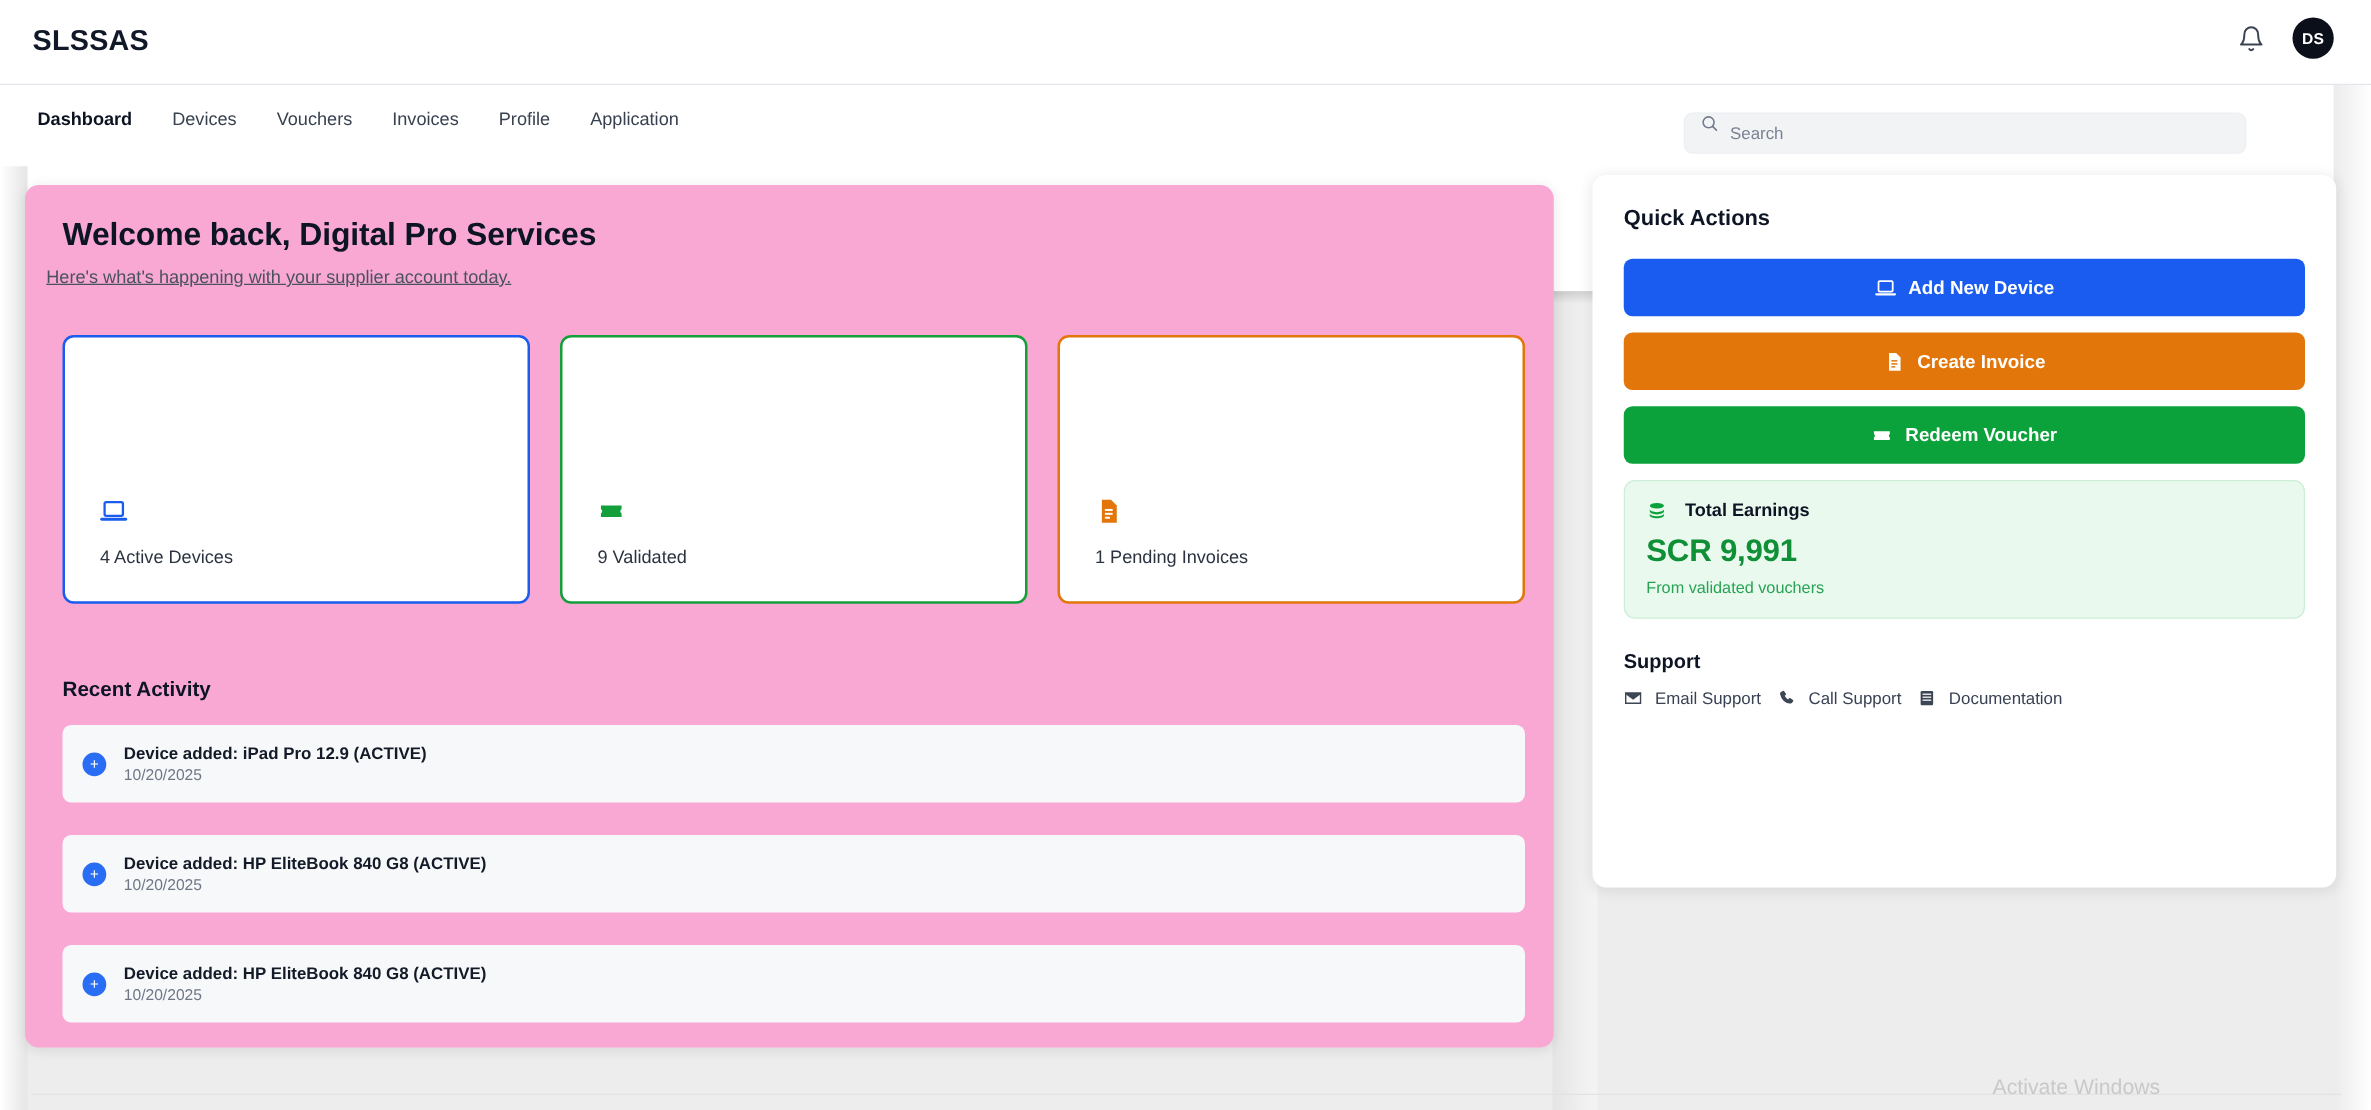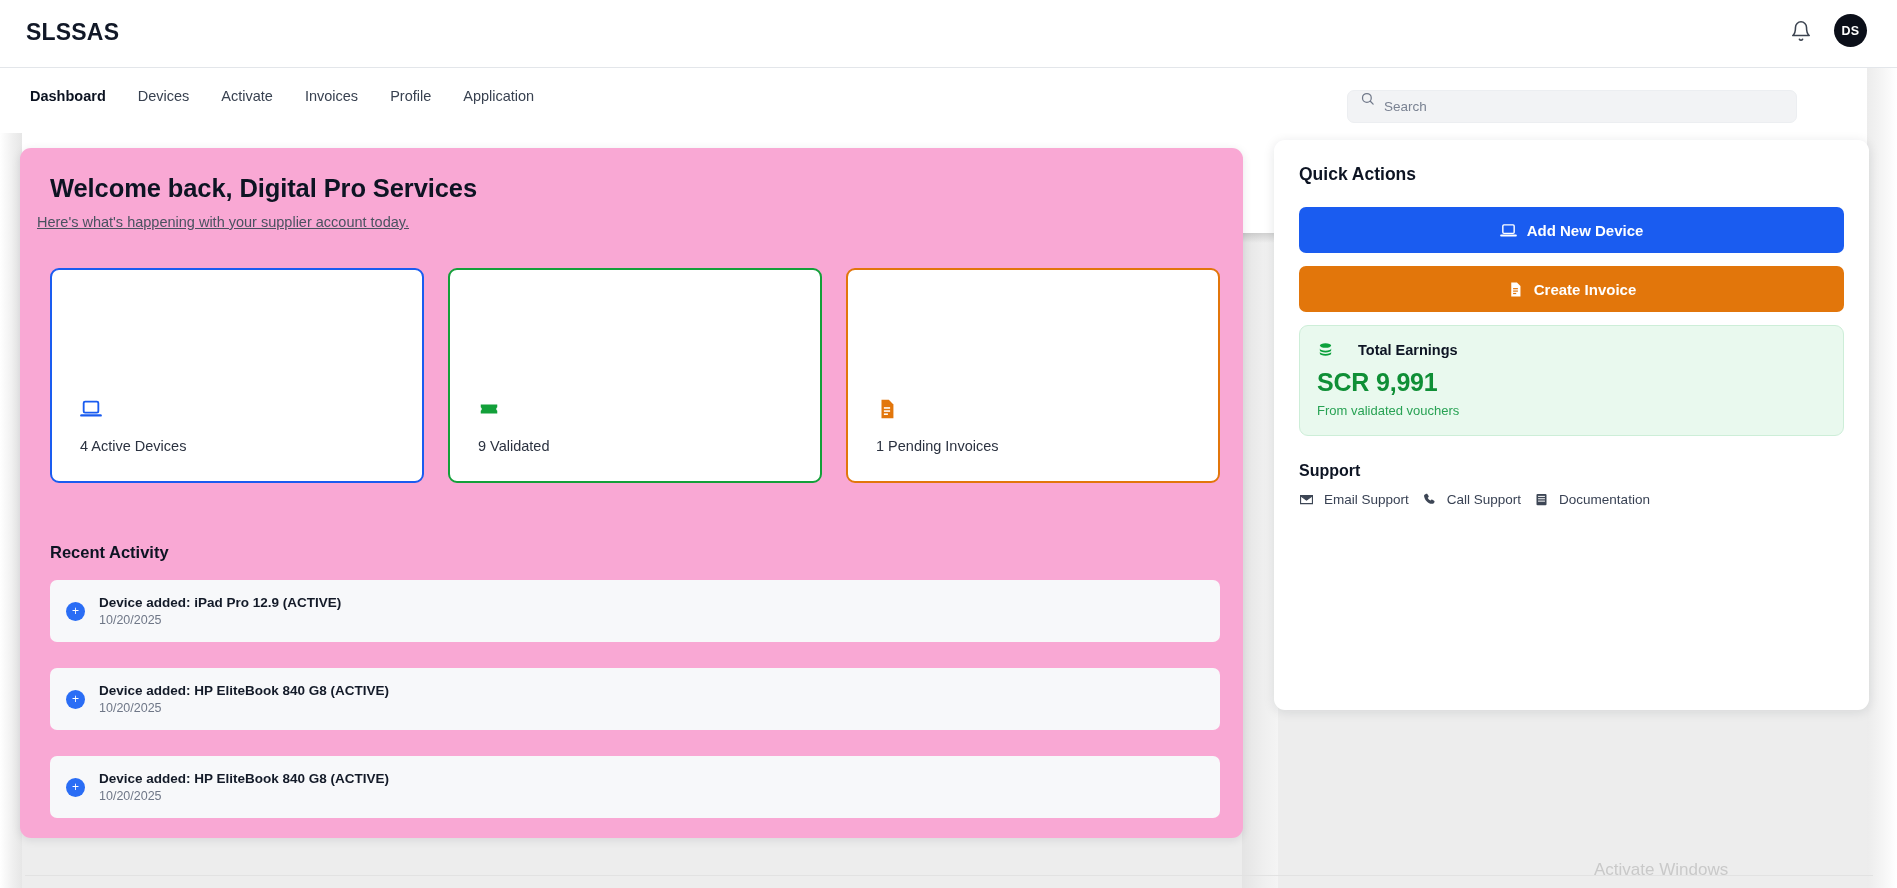--- a/index.html
+++ b/index.html
@@ -168,21 +168,21 @@
   }
   .qa-blue   { background: #1a5cf0; }
   .qa-orange { background: #e2760b; }
   .qa-green  { background: #0ba13b; }
   .qa-icon { width: 17px; height: 17px; display: block; flex: none; }
 
   .earn-card {
     margin-top: 12px; background: #e9f9ee; border: 1px solid #cdeed8;
     border-radius: 9px; padding: 15px 17px 17px 17px;
   }
-  .earn-head { display: flex; align-items: center; gap: 24px; margin-bottom: 10px; }
+  .earn-head { display: flex; align-items: center; gap: 14px; margin-bottom: 10px; }
   .earn-icon { width: 17px; height: 17px; color: #0ba13b; display: block; flex: none; }
   .earn-label { font-size: 14.5px; font-weight: bold; color: #0d1423; }
   .earn-amount { font-size: 25px; font-weight: bold; color: #0f8f36; letter-spacing: -.2px; }
   .earn-note { font-size: 13px; color: #28a254; margin-top: 6px; }
 
   .support-title { margin-top: 26px; font-size: 16px; font-weight: bold; color: #0d1423; }
   .support-list { margin-top: 12px; display: flex; flex-direction: row; gap: 13px; }
   .support-row { display: flex; align-items: center; gap: 10px; cursor: pointer; }
   .sup-icon { width: 15px; height: 15px; color: #3d4655; display: block; flex: none; }
   .sup-label { font-size: 13.5px; color: #394254; }
@@ -220,21 +220,21 @@
         </svg>
       </span>
       <div class="avatar">DS</div>
     </div>
   </div>
 
   <div class="navrow">
     <div class="nav">
       <div class="nav-item active">Dashboard</div>
       <div class="nav-item">Devices</div>
-      <div class="nav-item">Activate</div>
+      <div class="nav-item">Vouchers</div>
       <div class="nav-item">Invoices</div>
       <div class="nav-item">Profile</div>
       <div class="nav-item">Application</div>
     </div>
   </div>
 
   <div class="search-wrap">
     <span>
       <svg class="search-icon" viewBox="0 0 24 24" fill="none" stroke="currentColor" stroke-width="2" stroke-linecap="round">
         <circle cx="11" cy="11" r="7"></circle>
@@ -334,20 +334,28 @@
         <svg class="qa-icon" viewBox="0 0 24 24" fill="currentColor">
           <path d="M6 2h8l5 5v15H6z"></path>
           <rect x="8.6" y="10" width="6.8" height="1.7" fill="#e2760b"></rect>
           <rect x="8.6" y="13.4" width="6.8" height="1.7" fill="#e2760b"></rect>
           <rect x="8.6" y="16.8" width="4.4" height="1.7" fill="#e2760b"></rect>
         </svg>
       </span>
       <span>Create Invoice</span>
     </button>
 
+    <button class="qa-btn qa-green">
+      <span>
+        <svg class="qa-icon" viewBox="0 0 24 24" fill="currentColor">
+          <path d="M3 7h18v3.2a2 2 0 0 0 0 3.6V17H3v-3.2a2 2 0 0 0 0-3.6V7z"></path>
+        </svg>
+      </span>
+      <span>Redeem Voucher</span>
+    </button>
 
     <div class="earn-card">
       <div class="earn-head">
         <span>
           <svg class="earn-icon" viewBox="0 0 24 24" fill="currentColor">
             <ellipse cx="12" cy="6.5" rx="8" ry="3.2"></ellipse>
             <path d="M4 10.5c0 1.77 3.58 3.2 8 3.2s8-1.43 8-3.2v2.6c0 1.77-3.58 3.2-8 3.2s-8-1.43-8-3.2z"></path>
             <path d="M4 15.2c0 1.77 3.58 3.2 8 3.2s8-1.43 8-3.2v2.3c0 1.77-3.58 3.2-8 3.2s-8-1.43-8-3.2z"></path>
           </svg>
         </span>

